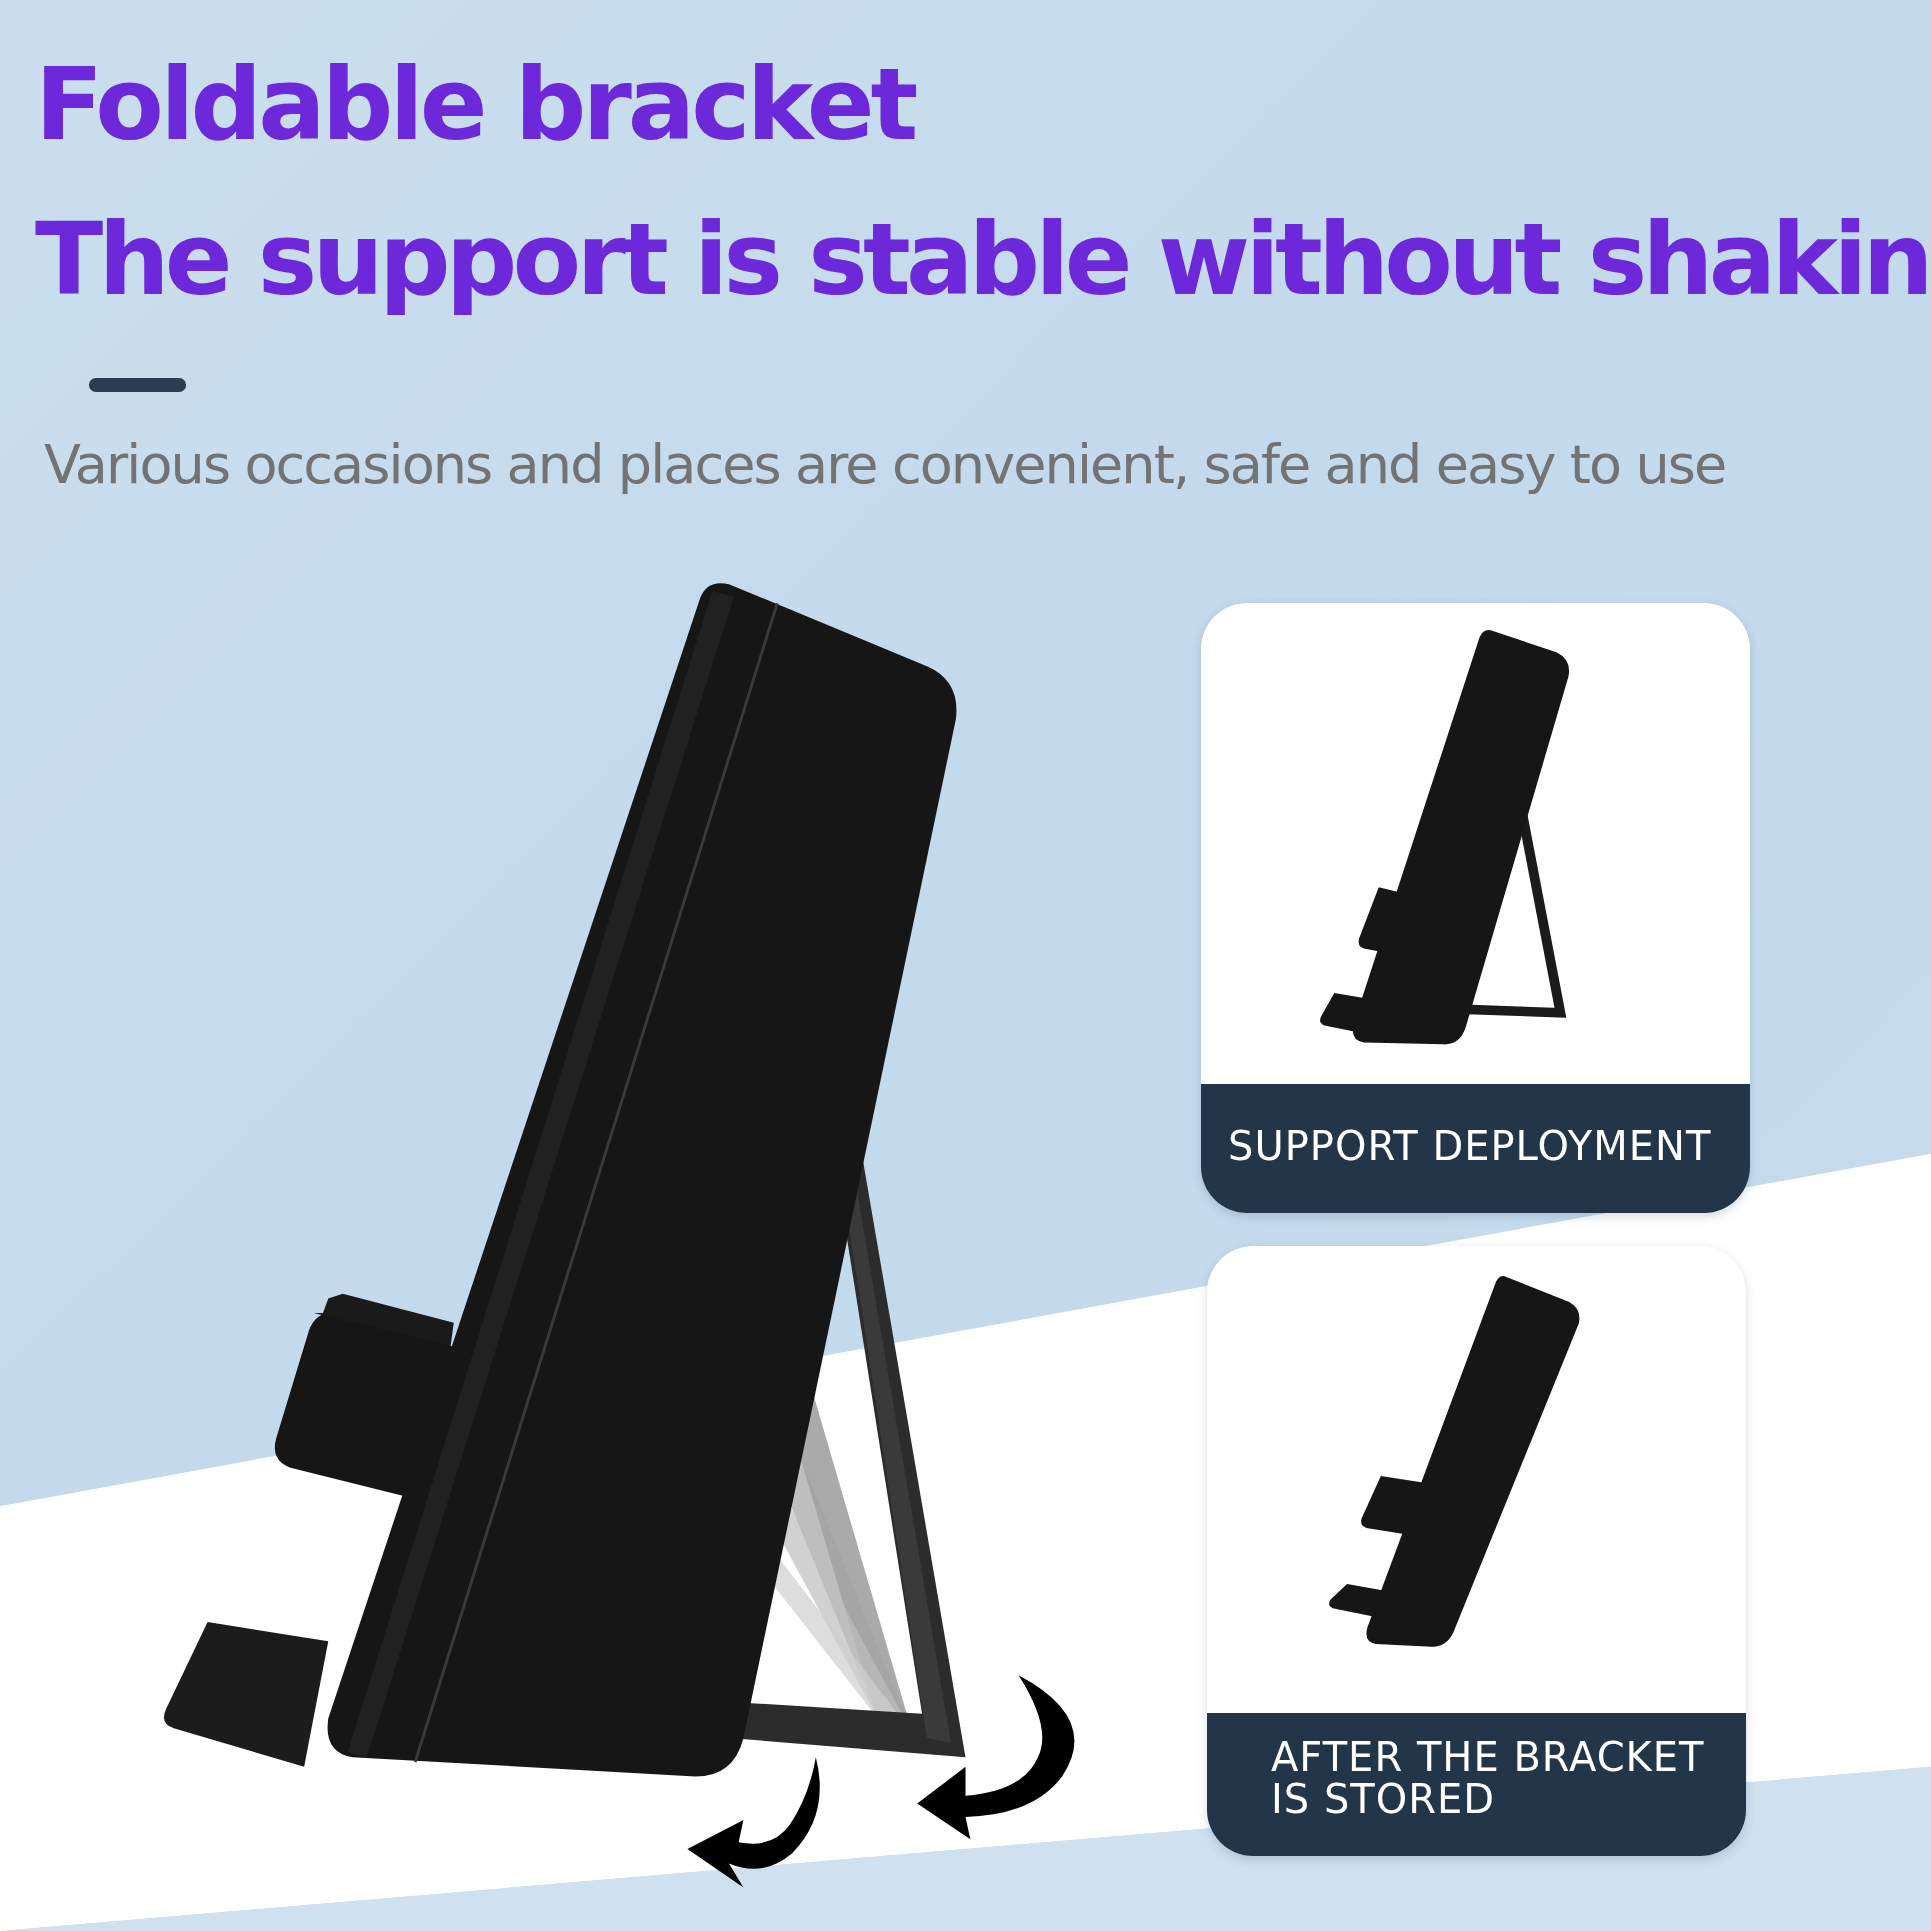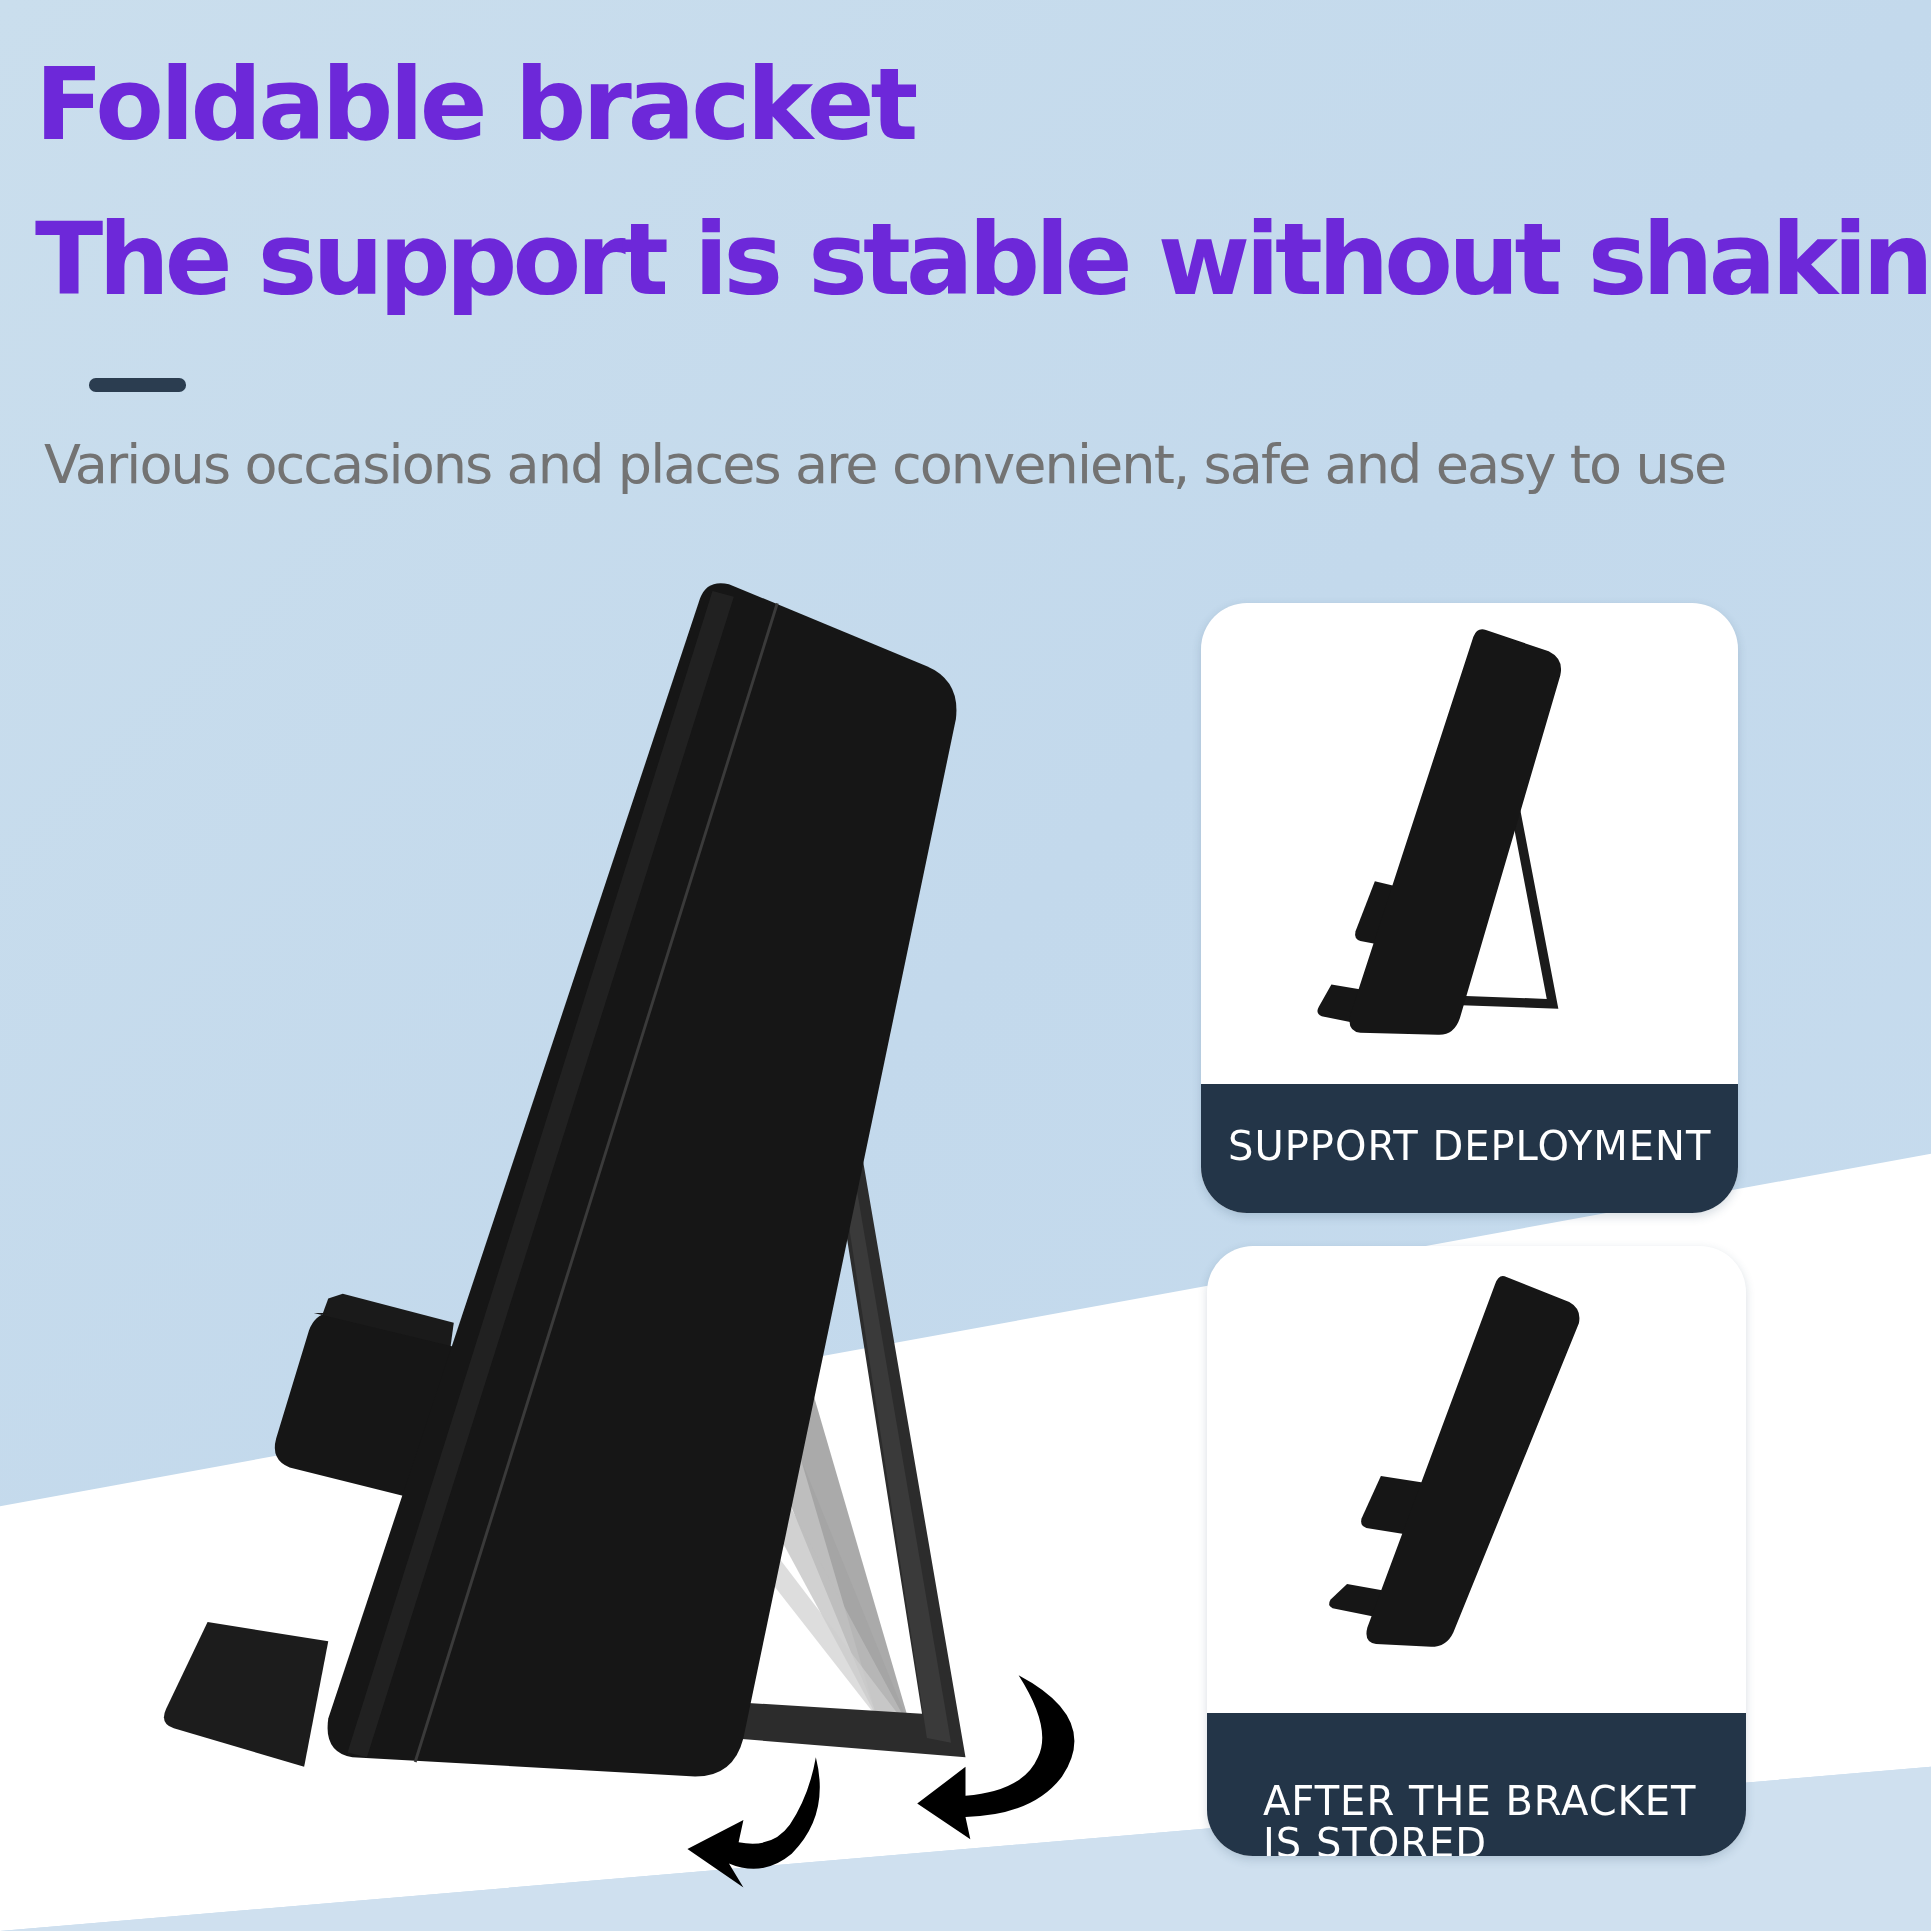--- a/index.html
+++ b/index.html
@@ -28,35 +28,35 @@
     font-size:54px; color:#737373; letter-spacing:-1.9px; white-space:nowrap;
     font-family: "DejaVu Sans", sans-serif;
   }
   .hero {
     position:absolute; left:0; top:0; width:1931px; height:1931px;
   }
   .card {
     position:absolute; background:#ffffff; border-radius:46px; overflow:hidden;
     box-shadow: 0 3.9px 9.7px rgba(40,70,100,0.18);
   }
-  .card-1 { left:1201px; top:603px; width:537px; height:610px; }
+  .card-1 { left:1201px; top:603px; width:537px; height:610px;padding-left:12px; }
   .card-2 { left:1207px; top:1246px; width:539px; height:610px; }
   .card-caption {
     position:absolute; left:0; bottom:0; width:100%;
     background:#233548; color:#ffffff;
     font-family: "DejaVu Sans", sans-serif;
     letter-spacing:1px;
   }
   .card-1 .card-caption { height:129px; }
   .card-2 .card-caption { height:143px; }
   .caption-text {
     position:absolute; font-size:39px; line-height:42px; white-space:pre-line;
   }
   .card-1 .caption-text { left:27px; top:41px; font-size:40px; }
-  .card-2 .caption-text { left:56px; top:23px; font-size:40px;margin-top:44px; }
+  .card-2 .caption-text { left:64px; top:23px; font-size:40px; }
   .card-art { position:absolute; left:0; top:0; width:100%; }
 </style>
 </head>
 <body>
 
 <svg class="band" viewBox="0 0 2000 2000" xmlns="http://www.w3.org/2000/svg">
   <polygon points="0,1560 2000,1195 2000,1830 0,2000" fill="#ffffff"></polygon>
   <polygon points="0,2000 2000,1830 2000,2000" fill="#cfe0ef"></polygon>
 </svg>
 

